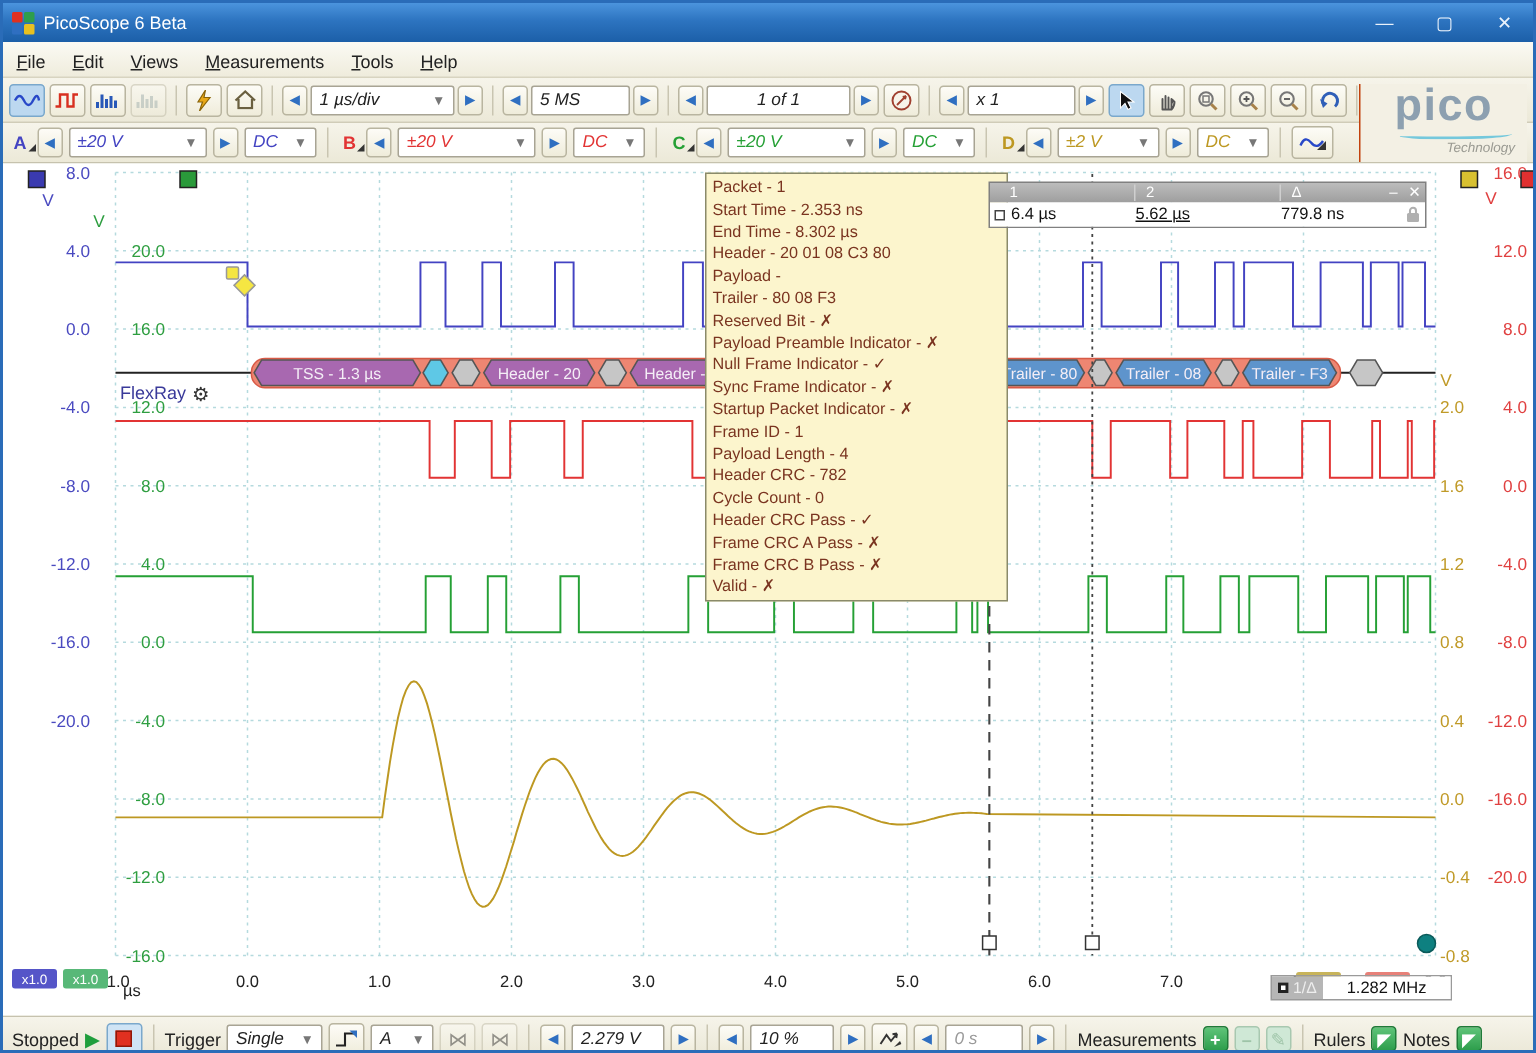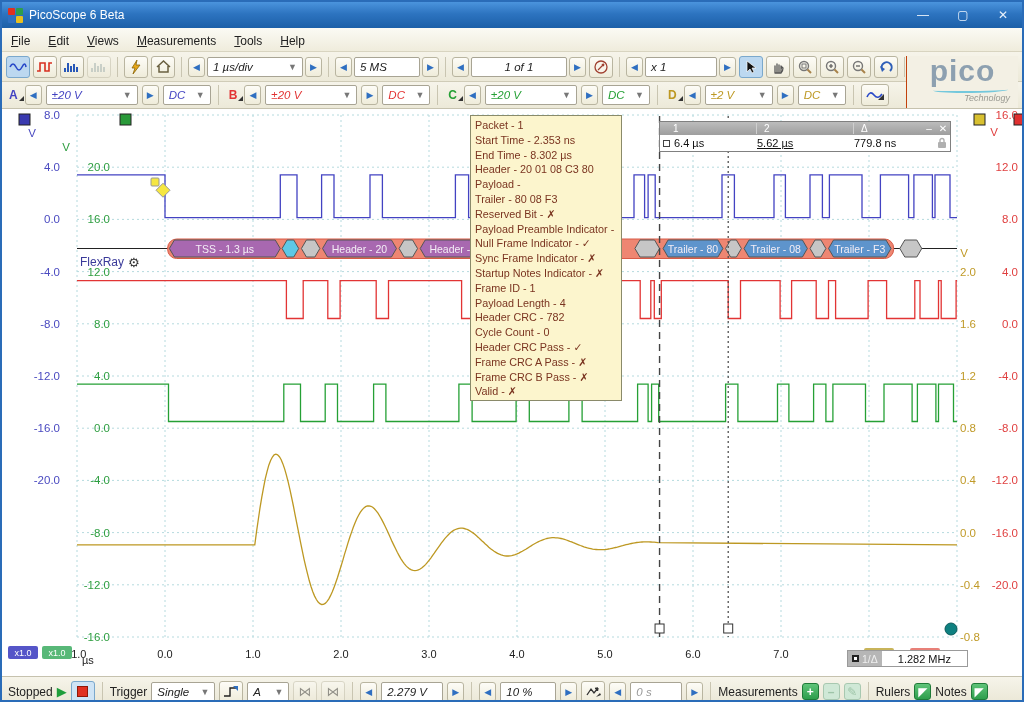--- a/index.html
+++ b/index.html
@@ -33,21 +33,21 @@
   .chan-letter::after { content:""; position:absolute; right:-3px; bottom:1px; border-left:5px solid transparent; border-bottom:5px solid #333; }
   .brand { position:absolute; right:4px; top:54px; width:112px; height:52px; background:#f3f0e4; border-left:1px solid #c2410c; text-align:center; z-index:5; }
   .brand .p { font-size:30px; font-weight:bold; color:#8da0b0; letter-spacing:1px; line-height:30px; }
   .brand .s { font-size:9px; color:#9a9a92; font-style:italic; text-align:right; padding-right:8px; }
   .brand .w { height:6px; margin:1px 10px 0 26px; border-bottom:2px solid #74c8dc; border-radius:0 0 60% 40%; }
 
   
   .scope { position:relative; flex:1 1 auto; background:#fff; }
   svg text { font-family:"Liberation Sans","DejaVu Sans",sans-serif; }
 
-  .tooltip { position:absolute; left:468px; top:6px; width:152px; height:286px; background:#fcf5cd; border:1px solid #8a8a6a; padding:2px 4px; z-index:6; }
+  .tooltip { position:absolute; left:468px; top:6px; width:202px; height:286px; background:#fcf5cd; border:1px solid #8a8a6a; padding:2px 4px; z-index:6; }
   .tooltip div { font-size:10.8px; line-height:14.8px; color:#7a3420; white-space:nowrap; overflow:hidden; }
 
   .rulerbox { position:absolute; left:657px; top:12px; width:292px; height:31px; border:1px solid #808080; z-index:7; font-size:10px; }
   .rb-head { height:13px; background:linear-gradient(#bcbcbc,#9e9e9e); color:#fff; display:flex; align-items:center; }
   .rb-head .c1 { width:97px; padding-left:13px; border-right:1px solid #cfcfcf; }
   .rb-head .c2 { width:97px; padding-left:7px; border-right:1px solid #cfcfcf; }
   .rb-head .c3 { flex:1; padding-left:7px; }
   .rb-head .m { width:14px; text-align:center; }
   .rb-body { height:16px; background:#fff; display:flex; align-items:center; font-size:11px; color:#111; }
   .rb-drag { width:7px; height:7px; border:1.5px solid #444; margin:0 4px 0 3px; }
@@ -412,21 +412,21 @@
         <div>Packet - 1</div>
         <div>Start Time - 2.353 ns</div>
         <div>End Time - 8.302 µs</div>
         <div>Header - 20 01 08 C3 80</div>
         <div>Payload -</div>
         <div>Trailer - 80 08 F3</div>
         <div>Reserved Bit - ✗</div>
         <div>Payload Preamble Indicator - ✗</div>
         <div>Null Frame Indicator - ✓</div>
         <div>Sync Frame Indicator - ✗</div>
-        <div>Startup Notes Indicator - ✗</div>
+        <div>Startup Packet Indicator - ✗</div>
         <div>Frame ID - 1</div>
         <div>Payload Length - 4</div>
         <div>Header CRC - 782</div>
         <div>Cycle Count - 0</div>
         <div>Header CRC Pass - ✓</div>
         <div>Frame CRC A Pass - ✗</div>
         <div>Frame CRC B Pass - ✗</div>
         <div>Valid - ✗</div>
       </div>
 

